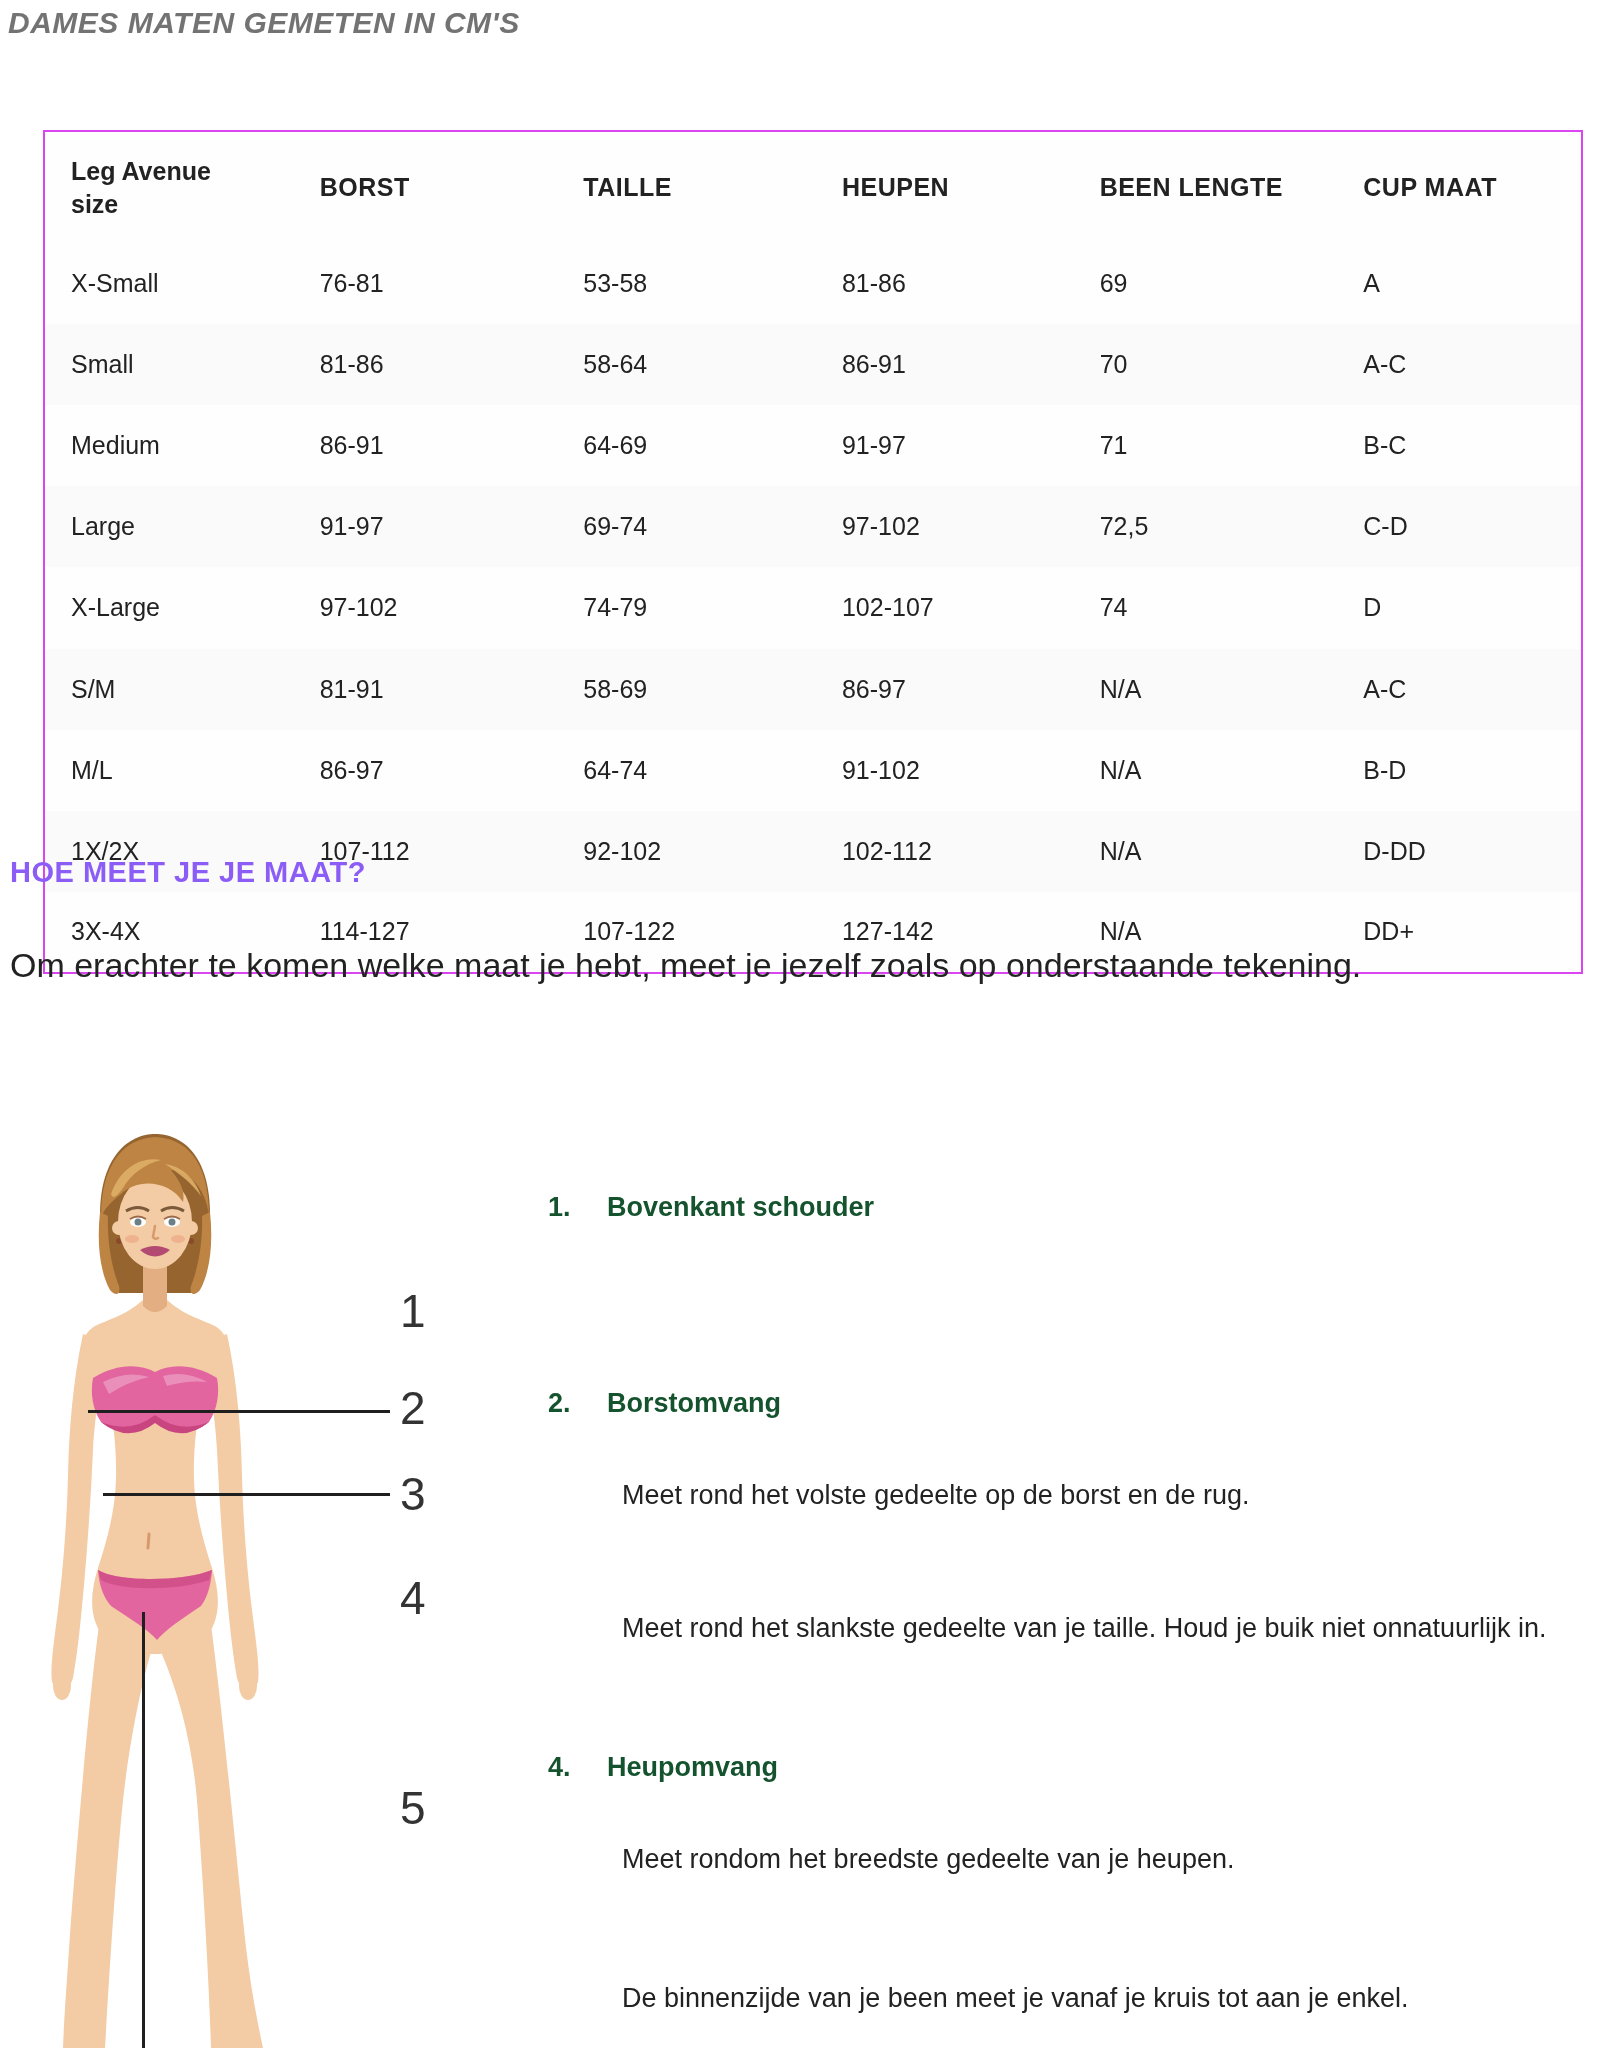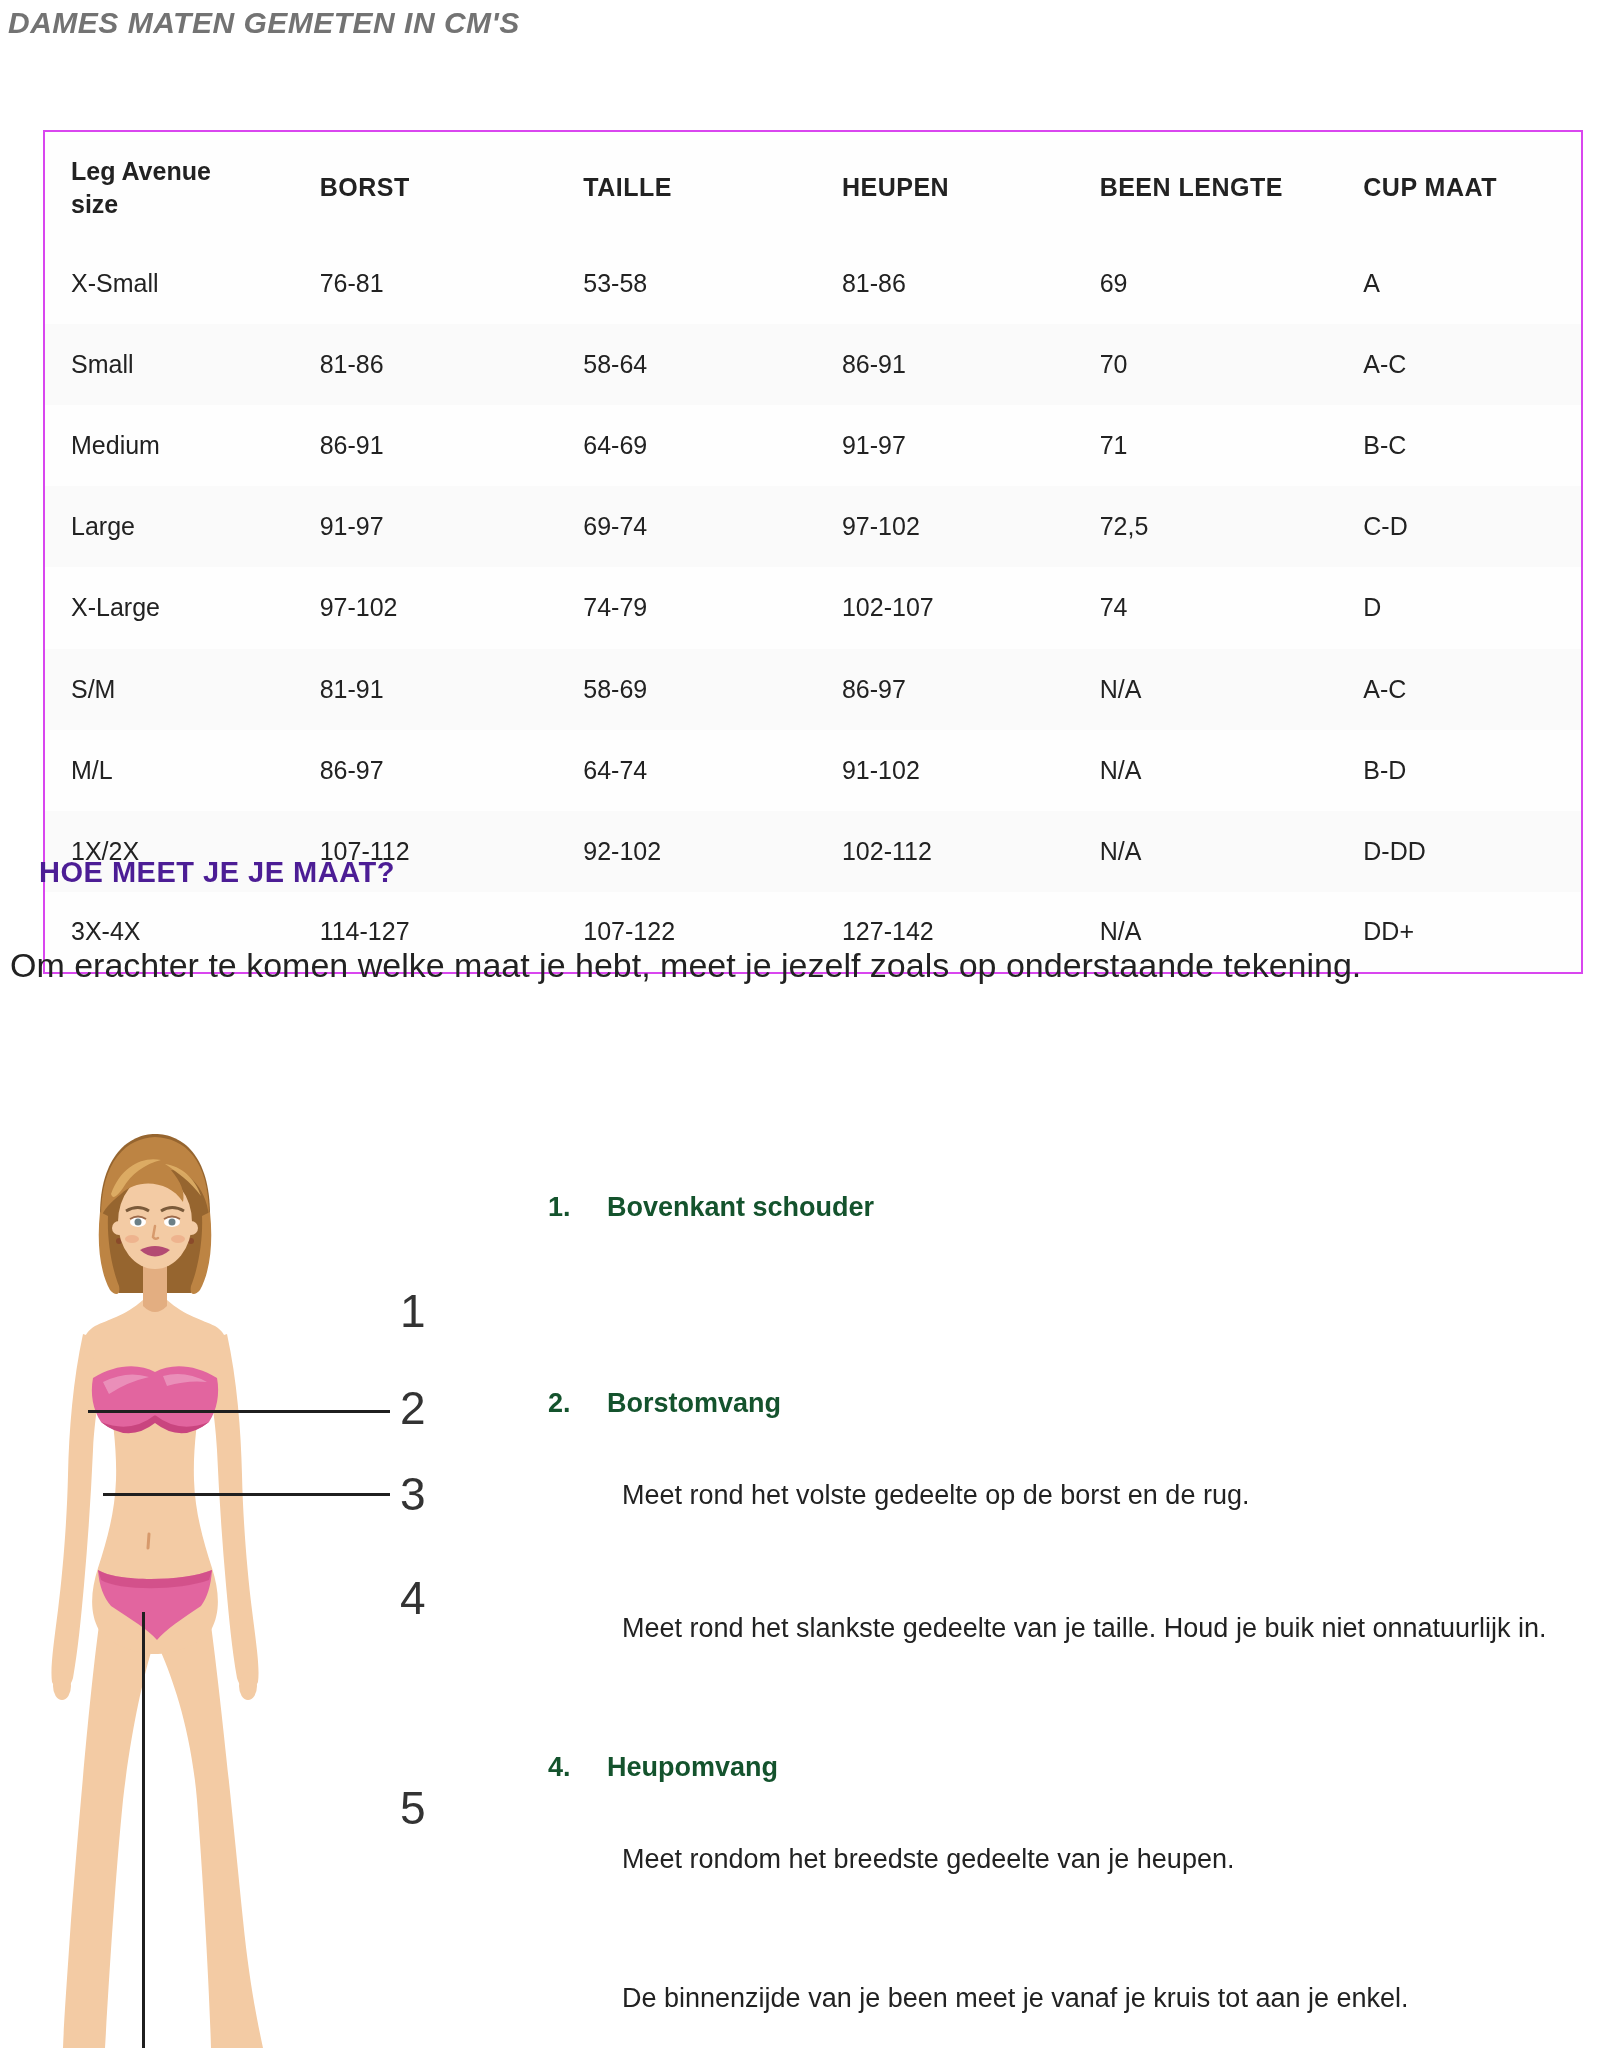--- a/index.html
+++ b/index.html
@@ -35,21 +35,21 @@
   }
   .size-table thead tr { height:112px; }
   .size-table tbody tr { height:62px; }
   .size-table th { font-weight:bold; letter-spacing:0.5px; }
   .size-table th .wrap { display:block; max-width:160px; line-height:33px; letter-spacing:0; }
   .size-table tbody tr:nth-child(even) td { background:#fafafa; }
 
   
   .section-heading {
     position:absolute; left:10px; top:856px;
-    font-size:29px; font-weight:bold; letter-spacing:0.5px; color:#4c1d95;margin-left:29px;
+    font-size:29px; font-weight:bold; letter-spacing:0.5px; color:#8b5cf6;
   }
   .intro-text {
     position:absolute; left:10px; top:946px;
     width:1400px; font-size:34px; color:#222;
   }
 
   
   .figure-wrap {
     position:absolute; left:15px; top:1120px;
     width:480px; height:928px;

